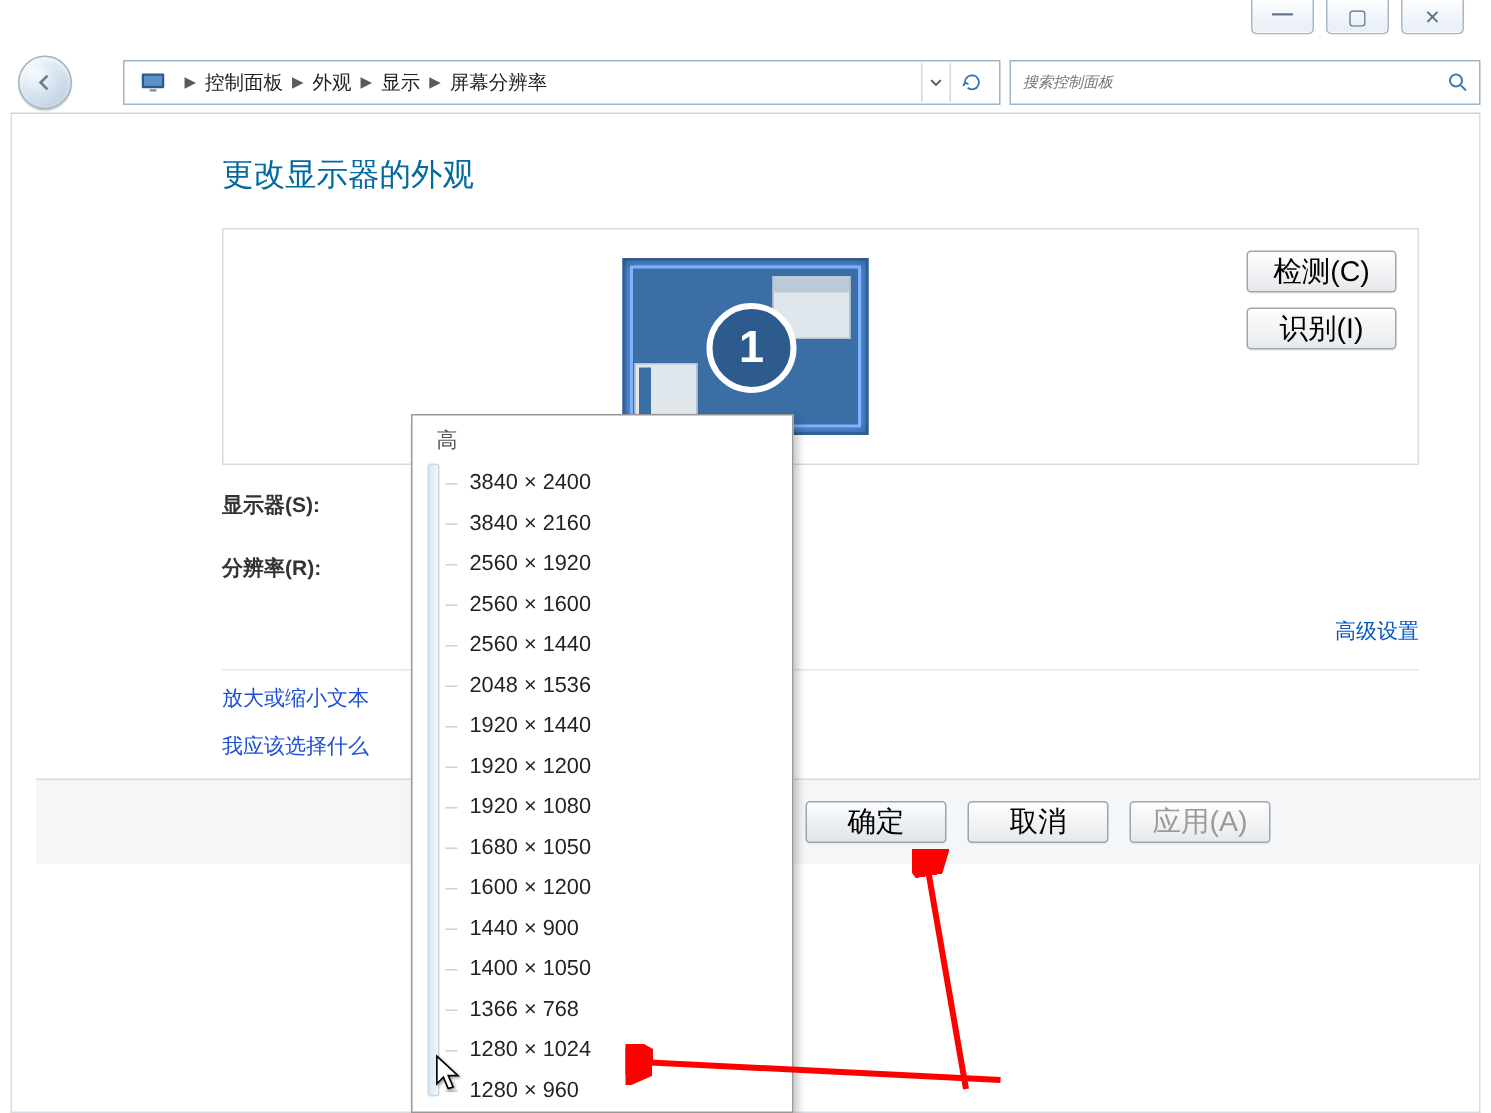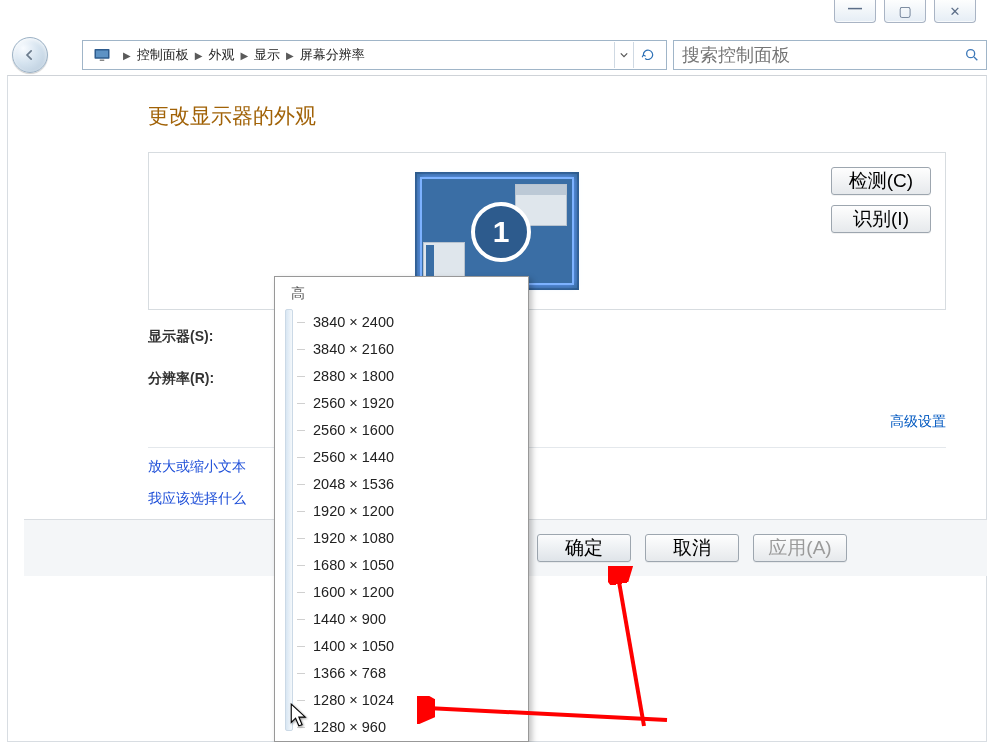--- a/index.html
+++ b/index.html
@@ -17,25 +17,25 @@
 .address{flex:1;height:28px;border:1px solid #a0b5c8;background:#fff;display:flex;align-items:center;padding:0 4px;margin-right:6px;}
 .address .monitor-icon{width:18px;height:18px;margin:0 6px;}
 .crumb{display:flex;align-items:center;font-size:13px;color:#222;}
 .crumb .sep{margin:0 6px;color:#5a5a5a;font-size:10px;}
 .addr-end{margin-left:auto;display:flex;align-items:center;}
 .addr-dd{width:18px;height:26px;display:flex;align-items:center;justify-content:center;border-left:1px solid #cfd9e3;}
 .addr-dd svg{width:8px;height:8px;}
 .addr-refresh{width:28px;height:26px;display:flex;align-items:center;justify-content:center;border-left:1px solid #cfd9e3;}
 .addr-refresh svg{width:14px;height:14px;}
 .search{width:300px;height:28px;border:1px solid #a0b5c8;background:#fff;display:flex;align-items:center;padding:0 6px;}
-.search input{flex:1;border:none;outline:none;font-size:18px;color:#666;background:transparent;}
+.search input{flex:1;border:none;outline:none;font-size:10px;color:#666;font-style:italic;background:transparent;}
 .search .mag{width:16px;height:16px;}
 .body-area{position:absolute;left:7px;right:7px;top:75px;bottom:0;border:1px solid #d8dde2;border-top:1px solid #cfd3d8;background:#fff;}
 .inner{padding:26px 40px 0 140px;}
-h2.page-title{color:#a16207;font-weight:400;font-size:21px;margin:0 0 22px 0;}
+h2.page-title{color:#0369a1;font-weight:400;font-size:21px;margin:0 0 22px 0;}
 .monitor-preview{border:1px solid #d7dce0;height:128px;position:relative;padding:14px;display:flex;}
 .preview-center{flex:1;display:flex;justify-content:center;align-items:center;}
 .monitor-box{width:160px;height:114px;background:#3a6ea5;position:relative;border:2px solid #2d5b8d;}
 .monitor-box .sel{position:absolute;inset:3px;border:2px solid #7db2ff;box-shadow:0 0 6px #679dff;}
 .monitor-box .num-circle{position:absolute;width:52px;height:52px;border-radius:50%;border:4px solid #fff;background:#2d5b8d;left:54px;top:28px;display:flex;align-items:center;justify-content:center;color:#fff;font-size:30px;font-weight:bold;}
 .monitor-box .mini-win{position:absolute;right:10px;top:10px;width:50px;height:40px;background:#dfe6ec;border:1px solid #b8c3cf;}
 .monitor-box .mini-win::before{content:"";position:absolute;left:0;right:0;top:0;height:10px;background:#bcc9d6;}
 .monitor-box .mini-win2{position:absolute;left:6px;bottom:4px;width:40px;height:40px;background:#dfe6ec;border:1px solid #b8c3cf;}
 .monitor-box .mini-win2::before{content:"";position:absolute;left:2px;top:2px;bottom:2px;width:8px;background:#3a6ea5;}
 .side-buttons{width:100px;display:flex;flex-direction:column;gap:10px;padding-top:0;}
@@ -172,25 +172,25 @@
   <div class="win-btn">取消</div>
   <div class="win-btn disabled">应用(A)</div>
 </div>
 
 <div class="dropdown">
   <div class="dd-head">高</div>
   <div class="slider-track"></div>
   <ul>
     <li>3840 × 2400</li>
     <li>3840 × 2160</li>
-    <li>2880 × 1800</li>
     <li>2560 × 1920</li>
     <li>2560 × 1600</li>
     <li>2560 × 1440</li>
     <li>2048 × 1536</li>
+    <li>1920 × 1440</li>
     <li>1920 × 1200</li>
     <li>1920 × 1080</li>
     <li>1680 × 1050</li>
     <li>1600 × 1200</li>
     <li>1440 × 900</li>
     <li>1400 × 1050</li>
     <li>1366 × 768</li>
     <li>1280 × 1024</li>
     <li>1280 × 960</li>
   </ul>

